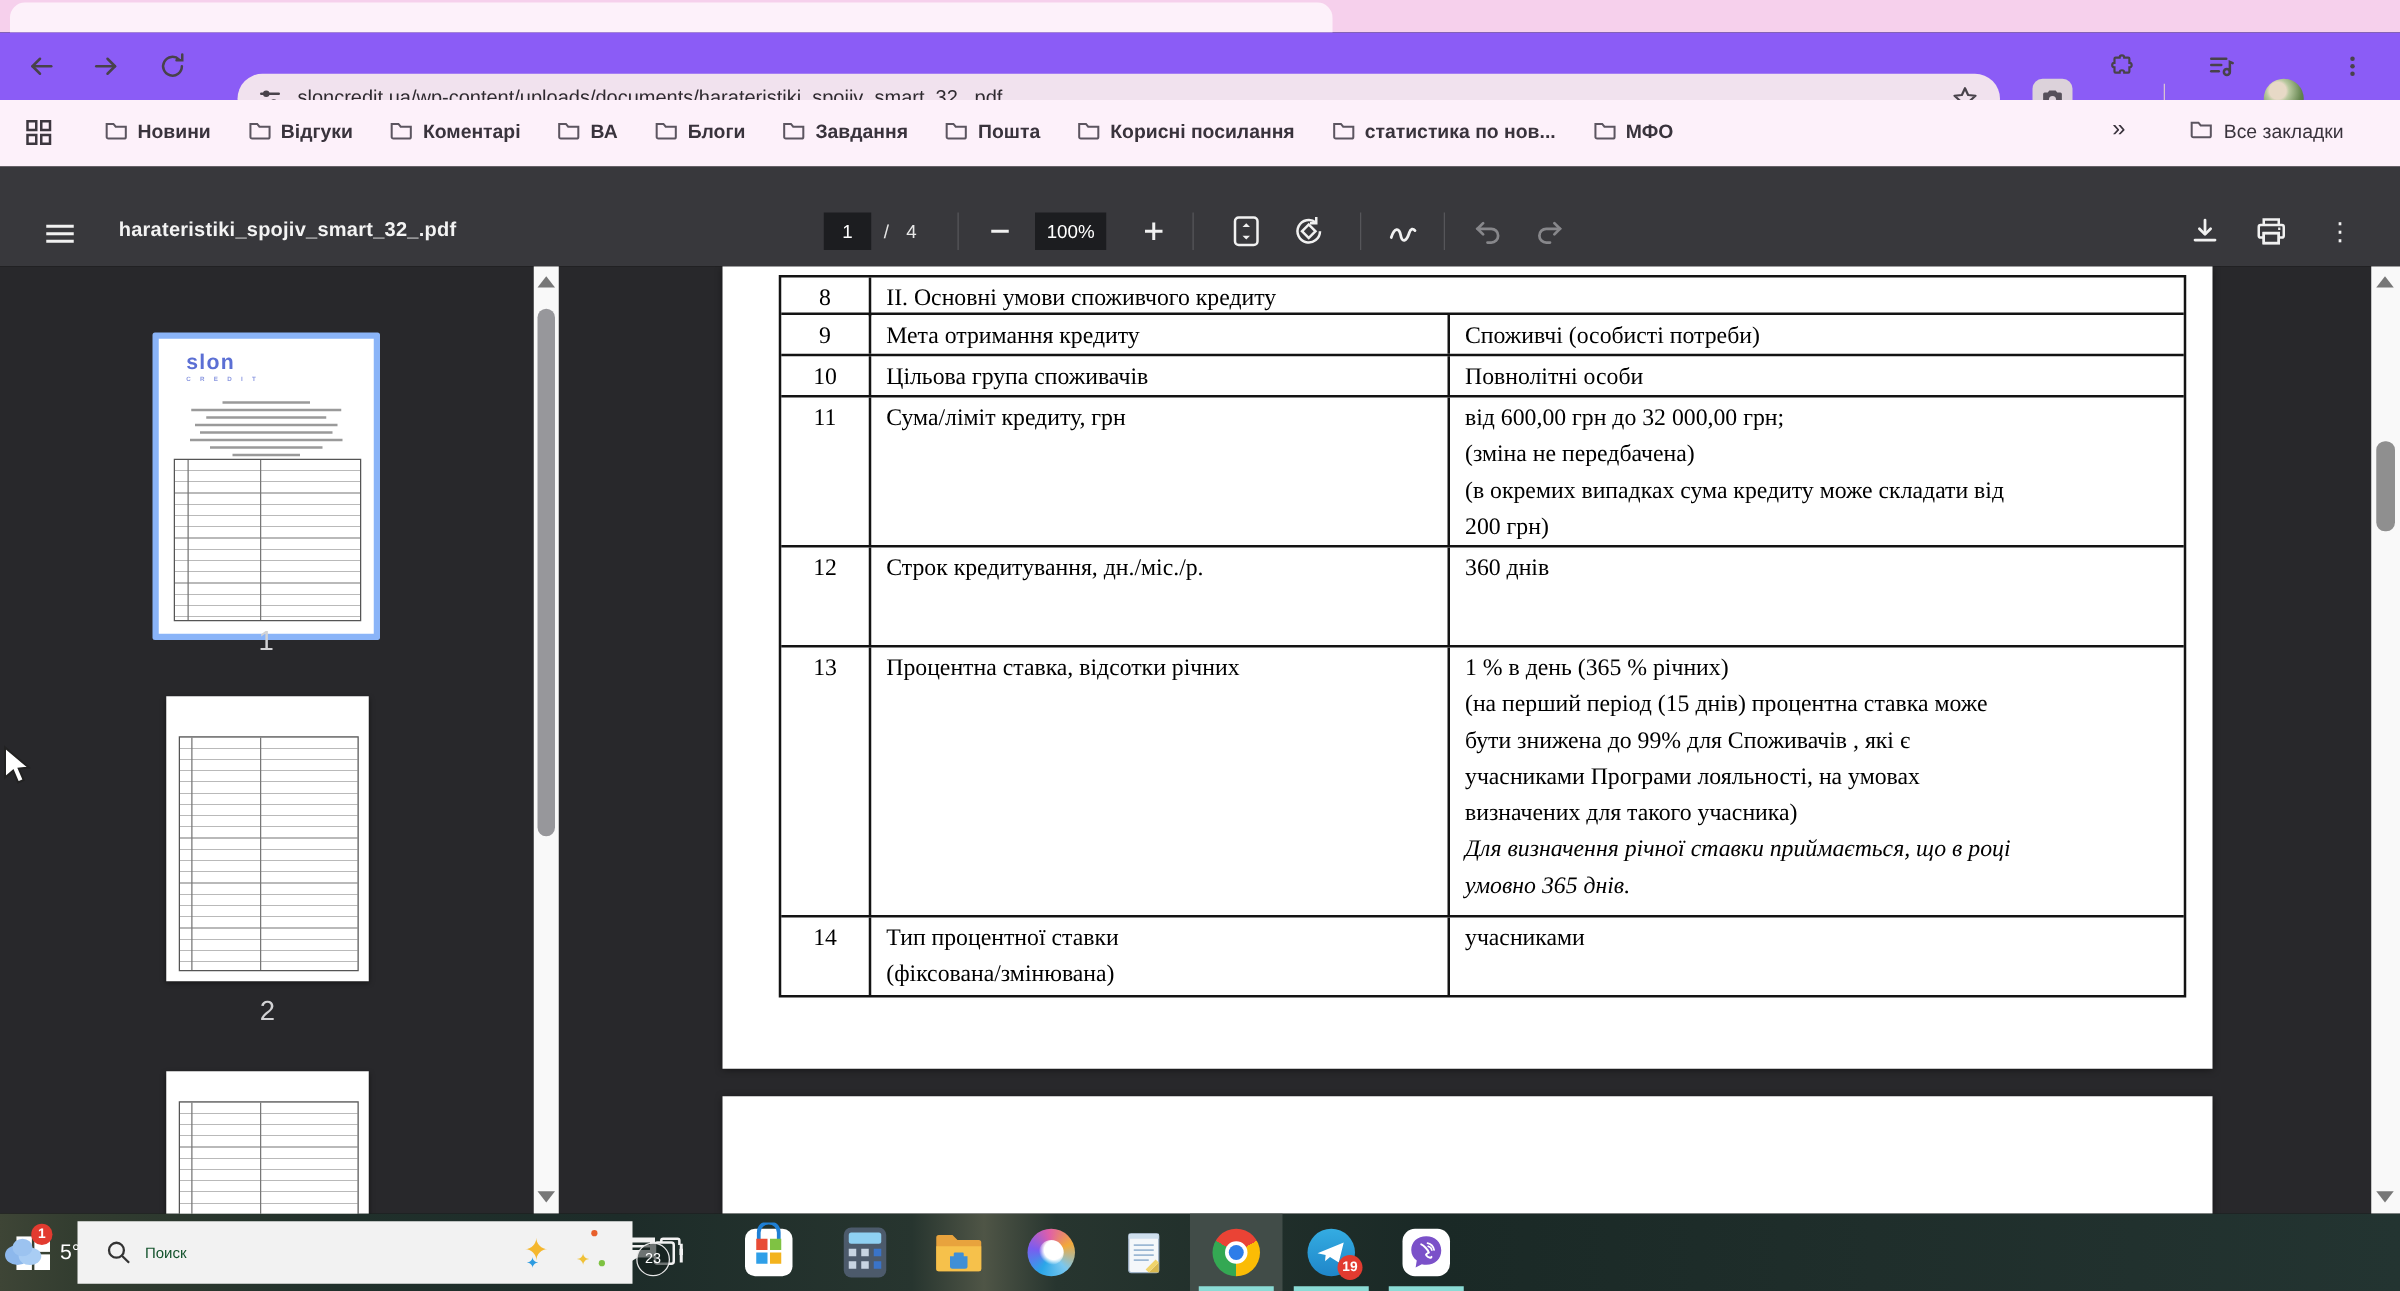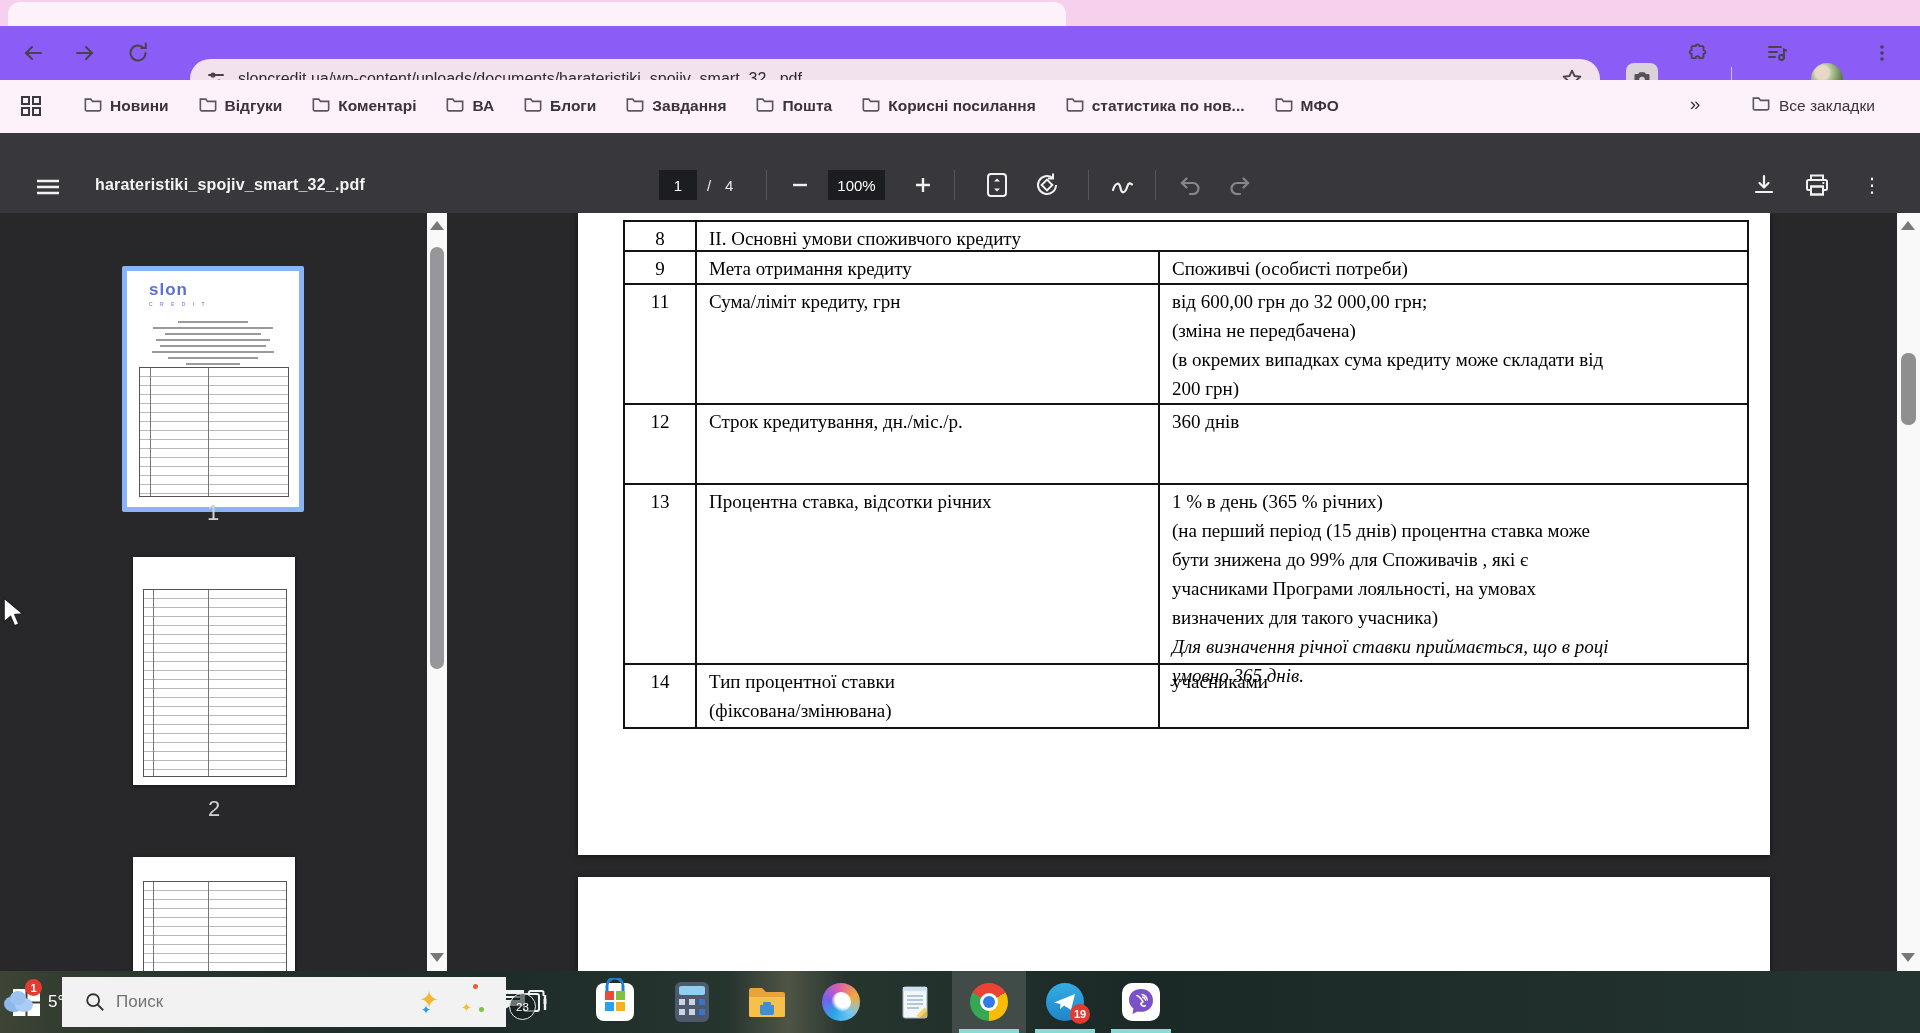--- a/index.html
+++ b/index.html
@@ -59,27 +59,27 @@
   #doc-table{position:absolute;left:45px;top:7px;width:1122px;border:2px solid #131313;
      font-family:"Liberation Serif",serif;font-size:19px;line-height:29px;color:#000;}
   .trow{display:grid;grid-template-columns:72px 463px 1fr;border-bottom:2px solid #131313;box-sizing:border-box;}
   .trow:last-child{border-bottom:none;}
   .trow.merged{grid-template-columns:72px 1fr;}
   .c-num{text-align:center;padding-top:2px;border-right:2px solid #131313;}
   .c-label{padding:2px 10px 0 12px;border-right:2px solid #131313;white-space:pre-line;}
   .trow.merged .c-label{border-right:none;}
   .c-value{padding:2px 10px 0 12px;white-space:pre-line;}
   .val-italic{font-style:italic;}
-  .r0{height:30px}.r1{height:33px}.r2{height:33px}.r3{height:120px}.r4{height:80px}.r5{height:180px}.r6{height:62px}
+  .r0{height:30px}.r1{height:33px}.r2{height:33px}.r3{height:120px}.r4{height:80px}.r5{height:216px}.r6{height:62px}
 
   
   #taskbar{left:0;top:971px;width:1920px;height:62px;color:#fff;
     background:linear-gradient(90deg,#3e4536 0,#333d30 3%,#20302b 14%,#1d2c29 26%,#27352f 38%,#4f5546 41%,#27352f 44%,#1a2926 60%,#1f2e2b 78%,#233431 100%);}
   #tb-search{left:62px;top:6px;width:444px;height:50px;background:#f2f2f2;display:flex;align-items:center;}
-  #tb-search span{color:#737373;font-size:17px;margin-left:10px;}
+  #tb-search span{color:#14532d;font-size:12px;margin-left:10px;}
   .tb-slot{top:0;width:74px;height:62px;display:flex;align-items:center;justify-content:center;}
   .tb-underline{position:absolute;bottom:0;width:60px;height:4px;background:#8adbd5;left:50%;transform:translateX(-50%);}
   .badge{position:absolute;background:#e23b30;color:#fff;border-radius:50%;display:flex;align-items:center;justify-content:center;font-size:11px;font-weight:700;}
   #tray{right:0;top:0;height:62px;display:flex;align-items:center;color:#fff;}
   .tray-txt{font-size:17px;color:#fff;}
   #clock{text-align:center;font-size:15px;line-height:19px;}
   #notif-circle{position:absolute;right:-10px;bottom:-4px;width:25px;height:25px;border:1.5px solid #e8e8e8;border-radius:50%;
      display:flex;align-items:center;justify-content:center;font-size:11.5px;color:#fff;background:rgba(20,30,28,.6);}
 
   
@@ -369,20 +369,25 @@
     <div id="doc-table">
         <div class="trow r0 merged">
           <div class="c-num">8</div>
           <div class="c-label">II. Основні умови споживчого кредиту</div>
         </div>
         <div class="trow r1">
           <div class="c-num">9</div>
           <div class="c-label">Мета отримання кредиту</div>
           <div class="c-value">Споживчі (особисті потреби)</div>
         </div>
+        <div class="trow r2">
+          <div class="c-num">10</div>
+          <div class="c-label">Цільова група споживачів</div>
+          <div class="c-value">Повнолітні особи</div>
+        </div>
         <div class="trow r3">
           <div class="c-num">11</div>
           <div class="c-label">Сума/ліміт кредиту, грн</div>
           <div class="c-value">від 600,00 грн до 32 000,00 грн;
 (зміна не передбачена)
 (в окремих випадках сума кредиту може складати від
 200 грн)</div>
         </div>
         <div class="trow r4">
           <div class="c-num">12</div>

